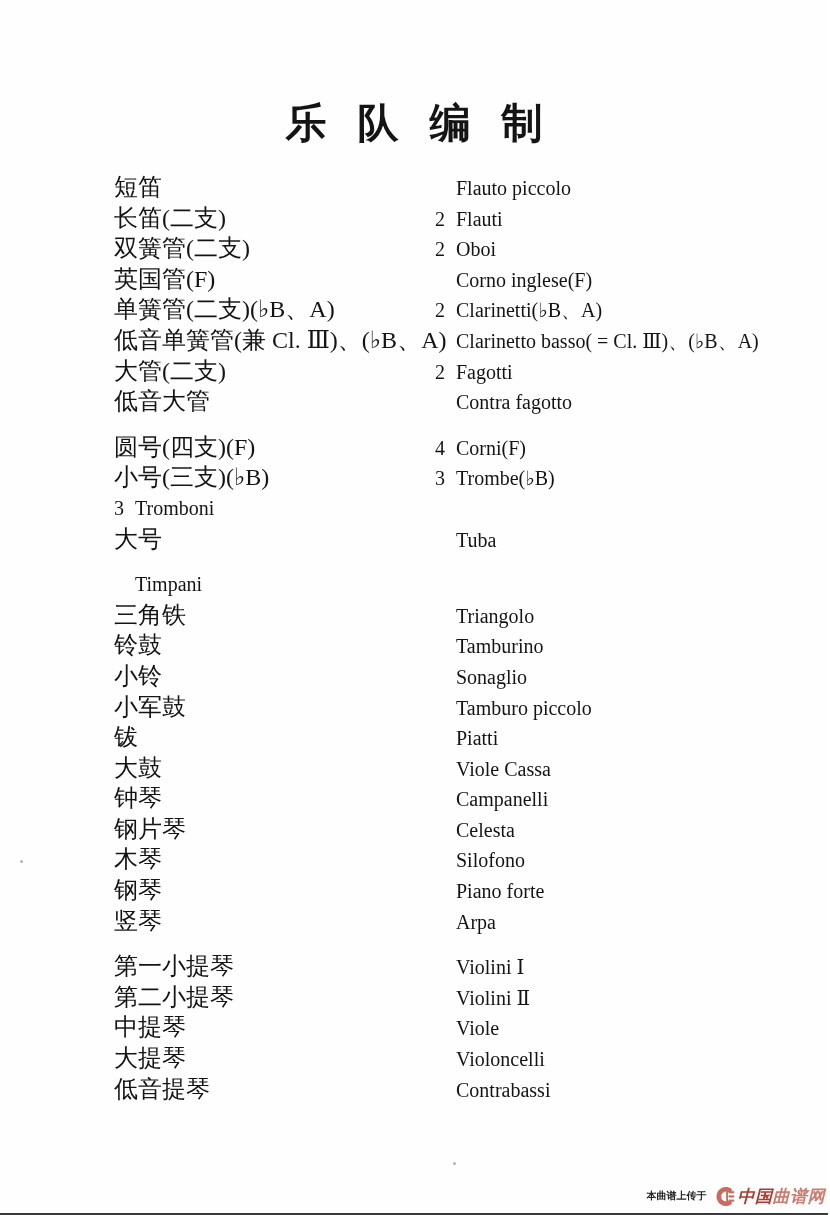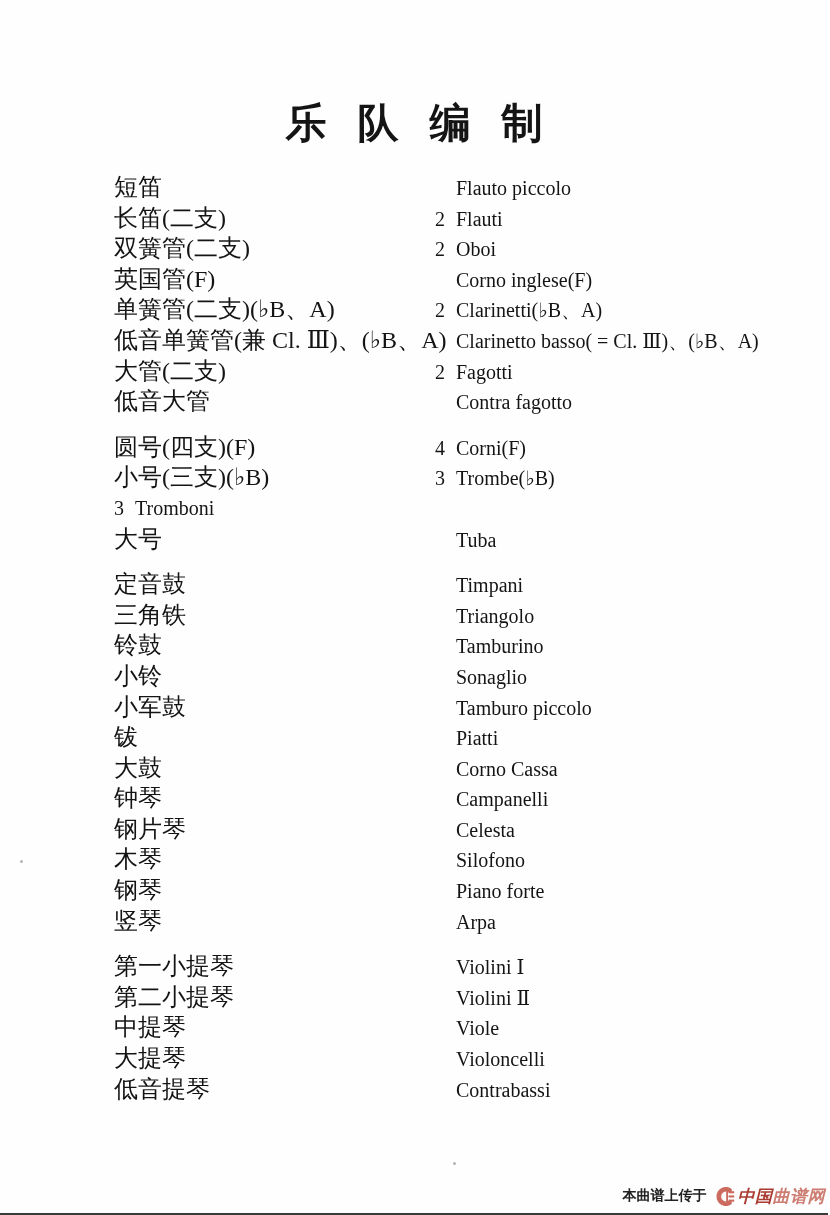--- a/index.html
+++ b/index.html
@@ -63,21 +63,21 @@
   .footer {
     position: absolute;
     right: 3px;
     bottom: 8px;
     display: flex;
     align-items: center;
     height: 22px;
   }
   .wm-text {
     font-family: "Liberation Sans", "DejaVu Sans", sans-serif;
-    font-size: 14px;
+    font-size: 10px;
     font-weight: 600;
     color: #222222;
     margin-right: 7px;
   }
   .logo {
     display: inline-flex;
     align-items: center;
     margin-right: 3px;
   }
   .site {
@@ -185,21 +185,20 @@
     </div>
 
     <div class="row">
       <span class="zh">大号</span>
       <span class="num"></span>
       <span class="it">Tuba</span>
     </div>
   </div>
       <div class="group">
     <div class="row">
-      <span class="zh">定音鼓</span>
       <span class="num"></span>
       <span class="it">Timpani</span>
     </div>
 
     <div class="row">
       <span class="zh">三角铁</span>
       <span class="num"></span>
       <span class="it">Triangolo</span>
     </div>
 
@@ -223,21 +222,21 @@
 
     <div class="row">
       <span class="zh">钹</span>
       <span class="num"></span>
       <span class="it">Piatti</span>
     </div>
 
     <div class="row">
       <span class="zh">大鼓</span>
       <span class="num"></span>
-      <span class="it">Corno Cassa</span>
+      <span class="it">Viole Cassa</span>
     </div>
 
     <div class="row">
       <span class="zh">钟琴</span>
       <span class="num"></span>
       <span class="it">Campanelli</span>
     </div>
 
     <div class="row">
       <span class="zh">钢片琴</span>

